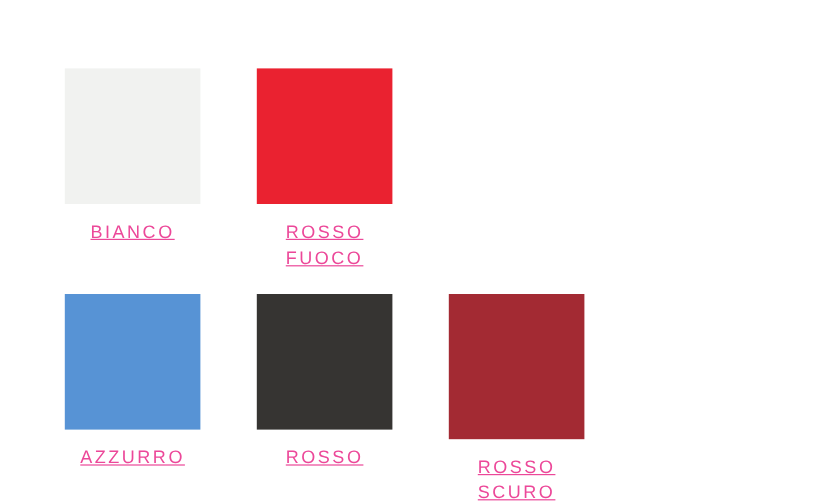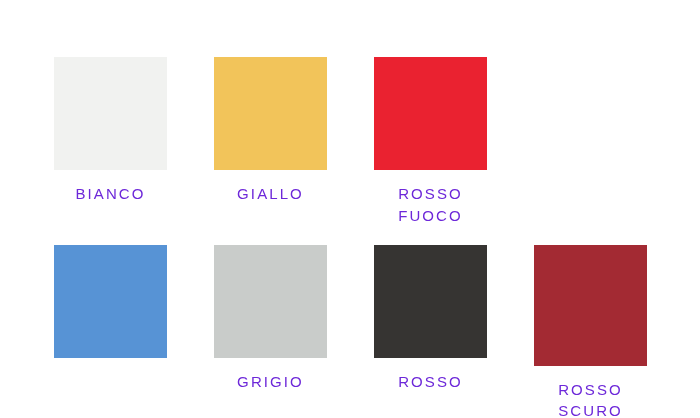--- a/index.html
+++ b/index.html
@@ -56,64 +56,58 @@
   }
 
   .swatch-chip.tall {
     height: 121px;
   }
 
   .swatch-label {
     margin-top: 13px;
     font-size: 15px;
     letter-spacing: 2.1px;
-    color: #6d28d9;
+    color: #ec4899;
     text-align: center;
     line-height: 1.45;
     font-weight: 400;
     white-space: pre-line;
     width: 126px;
+    text-decoration: underline;
   }
 </style>
 </head>
 <body>
 
 <div class="palette">
 
   <div class="swatch-row row-top">
 
     <div class="swatch-cell">
       <span class="swatch-chip" style="background:#F1F2F0"></span>
       <span class="swatch-label">BIANCO</span>
     </div>
 
-    <div class="swatch-cell">
-      <span class="swatch-chip" style="background:#F2C45A"></span>
-      <span class="swatch-label">GIALLO</span>
-    </div>
 
 
     <div class="swatch-cell">
       <span class="swatch-chip" style="background:#EA2230"></span>
       <span class="swatch-label">ROSSO
 FUOCO</span>
     </div>
 
   </div>
 
   <div class="swatch-row row-bottom">
 
     <div class="swatch-cell">
       <span class="swatch-chip" style="background:#5793D5"></span>
+      <span class="swatch-label">AZZURRO</span>
     </div>
 
-    <div class="swatch-cell">
-      <span class="swatch-chip" style="background:#C9CCCA"></span>
-      <span class="swatch-label">GRIGIO</span>
-    </div>
 
     <div class="swatch-cell">
       <span class="swatch-chip" style="background:#363432"></span>
       <span class="swatch-label">ROSSO</span>
     </div>
 
     <div class="swatch-cell">
       <span class="swatch-chip tall" style="background:#A32A33"></span>
       <span class="swatch-label">ROSSO
 SCURO</span>

